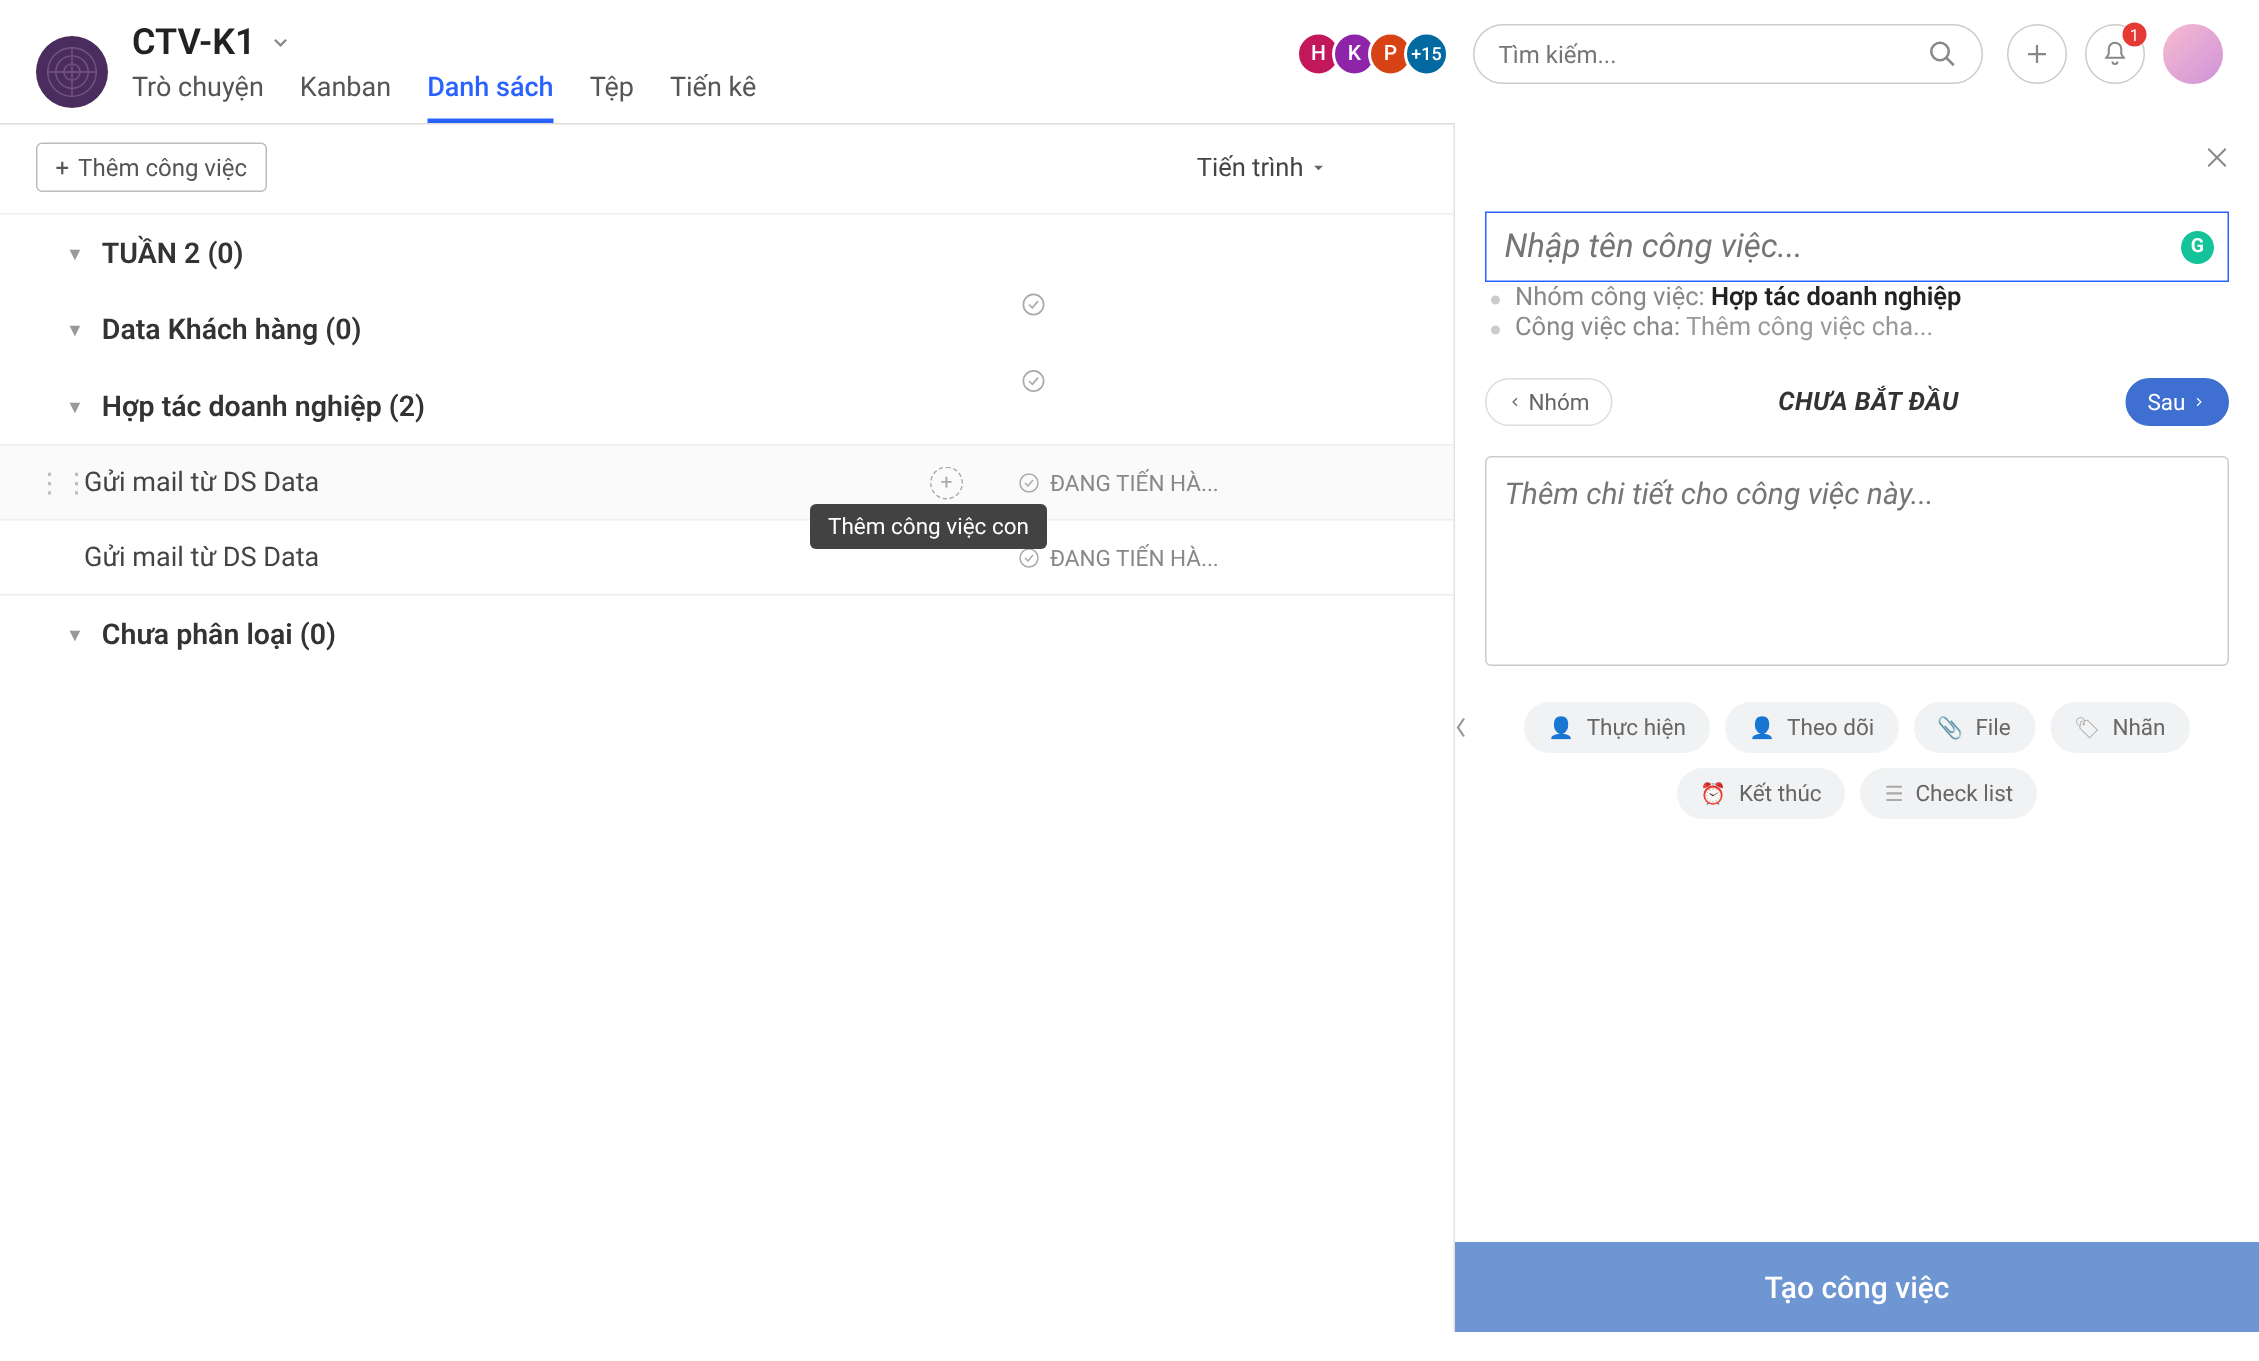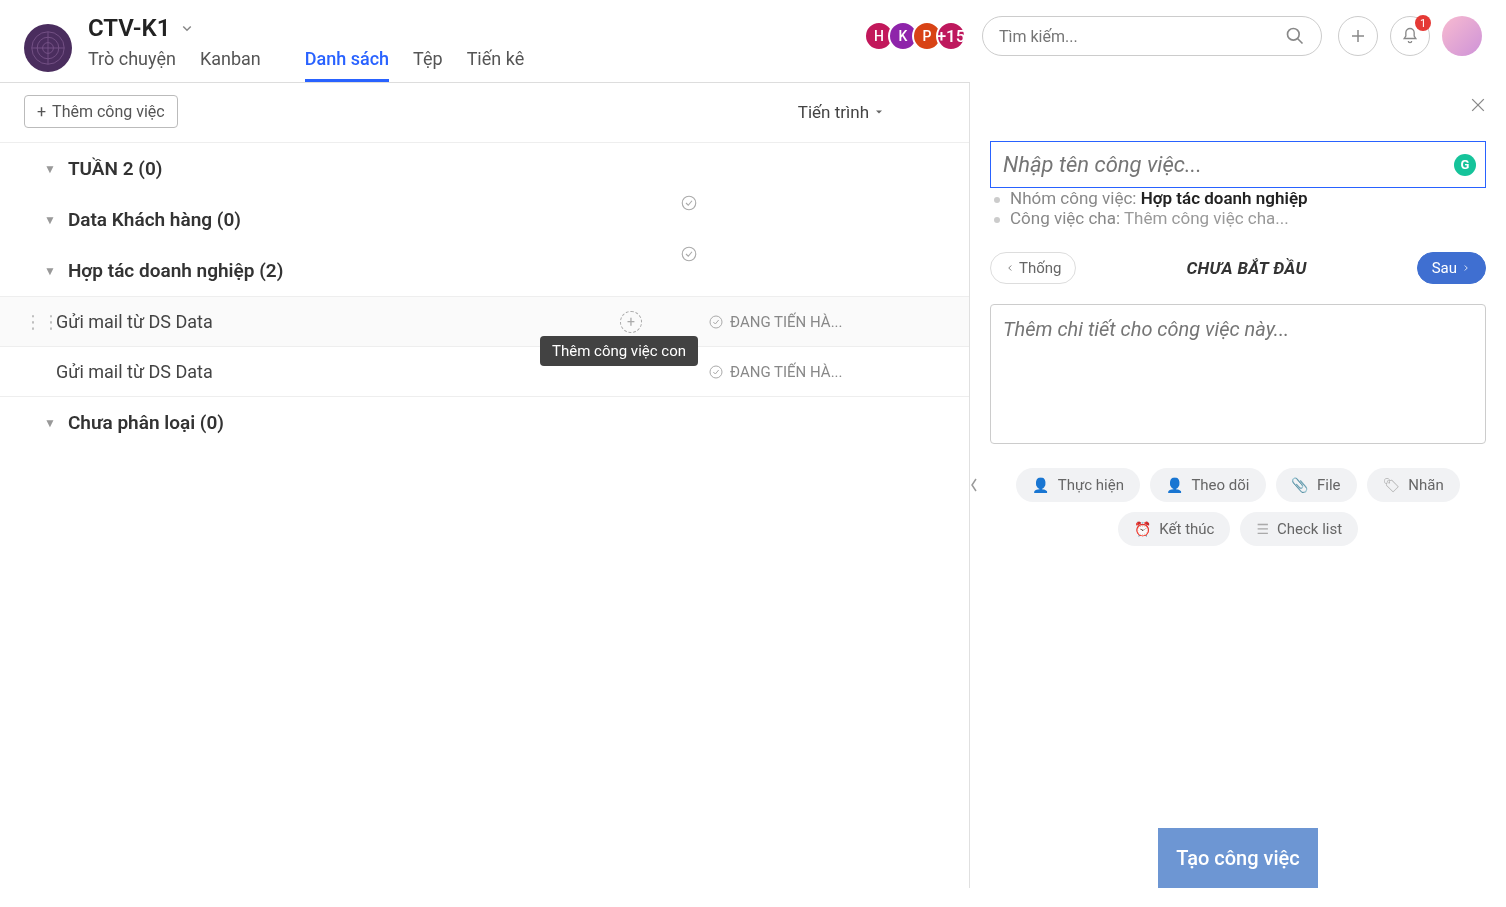--- a/index.html
+++ b/index.html
@@ -6,50 +6,50 @@
 html, body { width: 100%; height: 100%; background: #fff; }
 .header { display: flex; align-items: center; padding: 12px 24px 0 24px; border-bottom: 1px solid #ddd; background: #fff; position: relative; top:2px; }
 .logo { width: 48px; height: 48px; border-radius: 50%; background: #4a2d5e; margin-right: 16px; display:flex; align-items:center; justify-content:center; flex-shrink:0;}
 .logo svg { width:36px; height:36px; }
 .title-col { display:flex; flex-direction:column; }
 .title-row { display:flex; align-items:center; margin-bottom: 6px; }
 .title { font-size: 24px; font-weight: 600; color: #222; margin-right: 8px; }
 .chev-down { color: #888; }
 .tabs { display:flex; gap: 24px; }
 .tab { font-size: 18px; color: #555; padding-bottom: 10px; cursor: pointer; }
-.tab.active { color: #2962ff; border-bottom: 3px solid #2962ff; font-weight:500;margin-left:20px;}
+.tab.active { color: #2962ff; border-bottom: 3px solid #2962ff; font-weight:500;}
 .spacer { flex: 1; }
 .avatars { display:flex; align-items:center; margin-right:16px; position:relative; top:-12px;}
 .av { width:30px; height:30px; border-radius:50%; display:inline-flex; align-items:center; justify-content:center; color:#fff; font-size:14px; font-weight:500; margin-left:-6px; border:2px solid #fff;}
 .search { display:flex; align-items:center; flex: 0 0 340px; height:40px; border:1px solid #ccc; border-radius:20px; padding:0 16px; margin-right:16px; position:relative; top:-12px;}
 .search input { flex:1; border:none; outline:none; font-size:16px; color:#555; }
 .hdr-btn { width:40px; height:40px; border:1px solid #ccc; border-radius:50%; display:inline-flex; align-items:center; justify-content:center; color:#888; margin-right:12px; cursor:pointer; position:relative; top:-12px;}
 .bell-wrap { position:relative; }
 .badge { position:absolute; top:-2px; right:-2px; background:#e53935; color:#fff; font-size:11px; width:16px; height:16px; border-radius:50%; display:flex; align-items:center; justify-content:center; }
 .user-av { width:40px; height:40px; border-radius:50%; background: linear-gradient(135deg,#f8bbd0,#ce93d8); position:relative; top:-12px;}
 
 .body { display:flex; height: calc(100% - 100px); }
 .left { flex:1; border-right:1px solid #e0e0e0; overflow:auto; }
-.right { width:536px; display:flex; flex-direction:column; position:relative; background:#fff;align-items:center;}
+.right { width:536px; display:flex; flex-direction:column; position:relative; background:#fff;}
 
 .list-header { display:flex; align-items:center; padding:14px 24px; border-bottom:1px solid #eee; }
 .add-task-btn { border:1px solid #bbb; border-radius:4px; padding:6px 12px; font-size:16px; color:#555; cursor:pointer; display:inline-flex; align-items:center; gap:6px; background:#fff;}
 .col-progress { margin-left:auto; margin-right:60px; font-size:17px; color:#444; display:flex; align-items:center; gap:4px;}
 
 .group-row { display:flex; align-items:center; padding:14px 24px; font-size:19px; font-weight:600; color:#333; cursor:pointer; }
 .group-row .tri { color:#999; margin-right:12px; font-size:12px; }
 .group-indent { padding-left:44px; }
 .group-check { position:absolute; left:680px; color:#888; }
 .group-wrap { position:relative; }
 
 .task-row { display:flex; align-items:center; padding:14px 24px 14px 56px; font-size:18px; color:#444; border-top:1px solid #eee; position:relative;}
 .task-row.hover { background:#fafafa; }
 .drag-handle { position:absolute; left:24px; color:#bbb; }
 .add-sub { position:absolute; left:620px; color:#aaa; width:22px; height:22px; border:1px dashed #aaa; border-radius:50%; display:flex; align-items:center; justify-content:center; font-size:14px; cursor:pointer;}
-.status-col { position:absolute; left:708px; display:flex; align-items:center; gap:6px; color:#888; font-size:15px;}
+.status-col { position:absolute; left:678px; display:flex; align-items:center; gap:6px; color:#888; font-size:15px;}
 .task-sep { border-bottom:1px solid #eee; }
 
 .tooltip { position:fixed; left:540px; top:336px; background:#424242; color:#fff; padding:6px 12px; border-radius:4px; font-size:15px; z-index:100; }
 
 .close-x { position:absolute; top:14px; right:18px; color:#888; cursor:pointer; font-size:18px;}
 .panel-content { padding: 60px 20px 20px 20px; flex:1; overflow:auto;}
 .task-name-input { width:100%; border:1px solid #2962ff; padding:10px 12px; font-size:22px; font-style:italic; color:#888; outline:none; position:relative;}
 .task-name-wrap { position:relative; }
 .grammarly { position:absolute; right:10px; top:50%; transform:translateY(-50%); width:22px; height:22px; background:#15c39a; border-radius:50%; display:flex; align-items:center; justify-content:center; color:#fff; font-size:13px; font-weight:bold;}
 .meta-line { margin-top:18px; font-size:18px; color:#777; }
@@ -103,21 +103,21 @@
       <div class="tab active">Danh sách</div>
       <div class="tab">Tệp</div>
       <div class="tab">Tiến kê</div>
     </div>
   </div>
   <div class="spacer"></div>
   <div class="avatars">
     <span class="av" style="background:#c2185b">H</span>
     <span class="av" style="background:#8e24aa">K</span>
     <span class="av" style="background:#d84315">P</span>
-    <span class="av" style="background:#be185d;font-size:17px">+15</span>
+    <span class="av" style="background:#0369a1;font-size:12px">+15</span>
   </div>
   <div class="search">
     <input placeholder="Tìm kiếm..." style="">
     <svg width="20" height="20" viewBox="0 0 24 24">
         <circle cx="10" cy="10" r="7" fill="none" stroke="#888" stroke-width="2"></circle>
         <line x1="15" y1="15" x2="21" y2="21" stroke="#888" stroke-width="2"></line>
       </svg>
   </div>
   <div class="hdr-btn">
     <svg width="18" height="18" viewBox="0 0 24 24">
@@ -243,21 +243,21 @@
       </div>
       <div class="meta-sub">
         <span class="lbl">Công việc cha:</span> <span class="val muted">Thêm công việc cha...</span>
       </div>
 
       <div class="nav-row">
         <div class="nav-btn">
           <svg width="10" height="10" viewBox="0 0 24 24">
               <path d="M15 6l-6 6 6 6" fill="none" stroke="currentColor" stroke-width="2"></path>
             </svg>
-          <span>Thống</span>
+          <span>Nhóm</span>
         </div>
         <div class="status-center">CHƯA BẮT ĐẦU</div>
         <div class="nav-btn next">
           <span>Sau</span>
           <svg width="10" height="10" viewBox="0 0 24 24">
               <path d="M9 6l6 6-6 6" fill="none" stroke="currentColor" stroke-width="2"></path>
             </svg>
         </div>
       </div>
 

